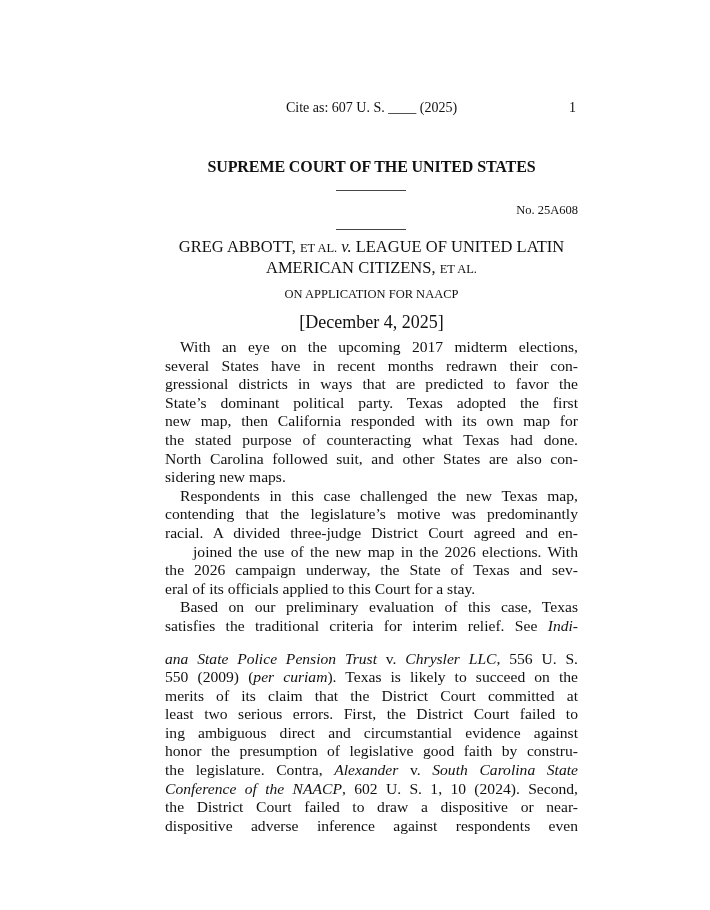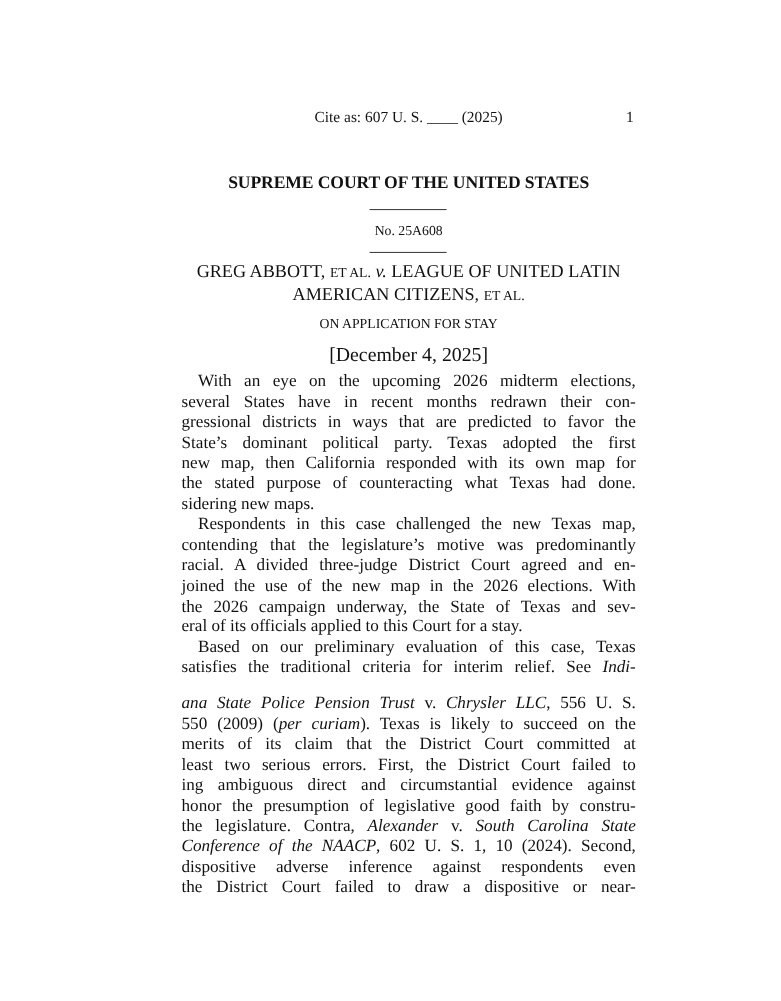--- a/index.html
+++ b/index.html
@@ -57,21 +57,21 @@
       height: 0;
       border-top: 1px solid #444;
     }
     .rule.r1 { top: 190px; }
     .rule.r2 { top: 229px; }
     .docket {
       position: absolute;
       top: 203px;
       left: 0;
       width: 413px;
-      text-align: center;
+      text-align: right;
       font-size: 12.5px;
     }
     .caption {
       position: absolute;
       top: 237px;
       left: -5px;
       width: 423px;
       text-align: center;
       font-size: 16.5px;
       line-height: 20px;
@@ -138,46 +138,47 @@
 
   <div class="caption">
     <span>GREG ABBOTT,</span>
     <span class="sc">ET AL.</span>
     <i>v.</i>
     <span>LEAGUE OF UNITED LATIN</span><br>
     <span>AMERICAN CITIZENS,</span>
     <span class="sc">ET AL.</span>
   </div>
 
-  <div class="application">ON APPLICATION FOR STAY</div>
+  <div class="application">ON APPLICATION FOR NAACP</div>
   <div class="date">[December 4, 2025]</div>
 
   <div class="body-text">
 
-    <span class="line indent" style="white-space: nowrap;">With an eye on the upcoming 2026 midterm elections,</span>
+    <span class="line indent" style="white-space: nowrap;">With an eye on the upcoming 2017 midterm elections,</span>
     <span class="line" style="white-space: nowrap;">several States have in recent months redrawn their con-</span>
     <span class="line" style="white-space: nowrap;">gressional districts in ways that are predicted to favor the</span>
     <span class="line" style="white-space: nowrap;">State’s dominant political party.  Texas adopted the first</span>
     <span class="line" style="white-space: nowrap;">new map, then California responded with its own map for</span>
     <span class="line" style="white-space: nowrap;">the stated purpose of counteracting what Texas had done.</span>
+    <span class="line" style="white-space: nowrap;">North Carolina followed suit, and other States are also con-</span>
     <span class="line last" style="white-space: nowrap;">sidering new maps.</span>
 
     <span class="line indent" style="white-space: nowrap;">Respondents in this case challenged the new Texas map,</span>
     <span class="line" style="white-space: nowrap;">contending that the legislature’s motive was predominantly</span>
     <span class="line" style="white-space: nowrap;">racial.  A divided three-judge District Court agreed and en-</span>
-    <span class="line" style="white-space: nowrap;">joined the use of the new map in the 2026 elections.  With</span>
+    <span class="line" style="white-space: nowrap; margin-left: 28px;">joined the use of the new map in the 2026 elections.  With</span>
     <span class="line" style="white-space: nowrap;">the 2026 campaign underway, the State of Texas and sev-</span>
     <span class="line last" style="white-space: nowrap;">eral of its officials applied to this Court for a stay.</span>
 
     <span class="line indent" style="white-space: nowrap;">Based on our preliminary evaluation of this case, Texas</span>
     <span class="line" style="white-space: nowrap;"><span>satisfies the traditional criteria for interim relief.  See </span><i>Indi-</i></span>
     <span class="line" style="white-space: nowrap; margin-top: 14px;"><i>ana State Police Pension Trust</i><span> v. </span><i>Chrysler LLC</i><span>, 556 U. S.</span></span>
     <span class="line" style="white-space: nowrap;"><span>550 (2009) (</span><i>per curiam</i><span>).  Texas is likely to succeed on the</span></span>
     <span class="line" style="white-space: nowrap;">merits of its claim that the District Court committed at</span>
     <span class="line" style="white-space: nowrap;">least two serious errors.  First, the District Court failed to</span>
     <span class="line" style="white-space: nowrap;">ing ambiguous direct and circumstantial evidence against</span>
     <span class="line" style="white-space: nowrap;">honor the presumption of legislative good faith by constru-</span>
     <span class="line" style="white-space: nowrap;"><span>the legislature.  Contra, </span><i>Alexander</i><span> v. </span><i>South Carolina State</i></span>
     <span class="line" style="white-space: nowrap;"><i>Conference of the NAACP</i><span>, 602 U. S. 1, 10 (2024).  Second,</span></span>
+    <span class="line" style="white-space: nowrap;">the District Court failed to draw a dispositive or near-</span>
     <span class="line" style="white-space: nowrap;">dispositive adverse inference against respondents even</span>
-    <span class="line" style="white-space: nowrap;">the District Court failed to draw a dispositive or near-</span>
   </div>
 </div>
 
 </body></html>

